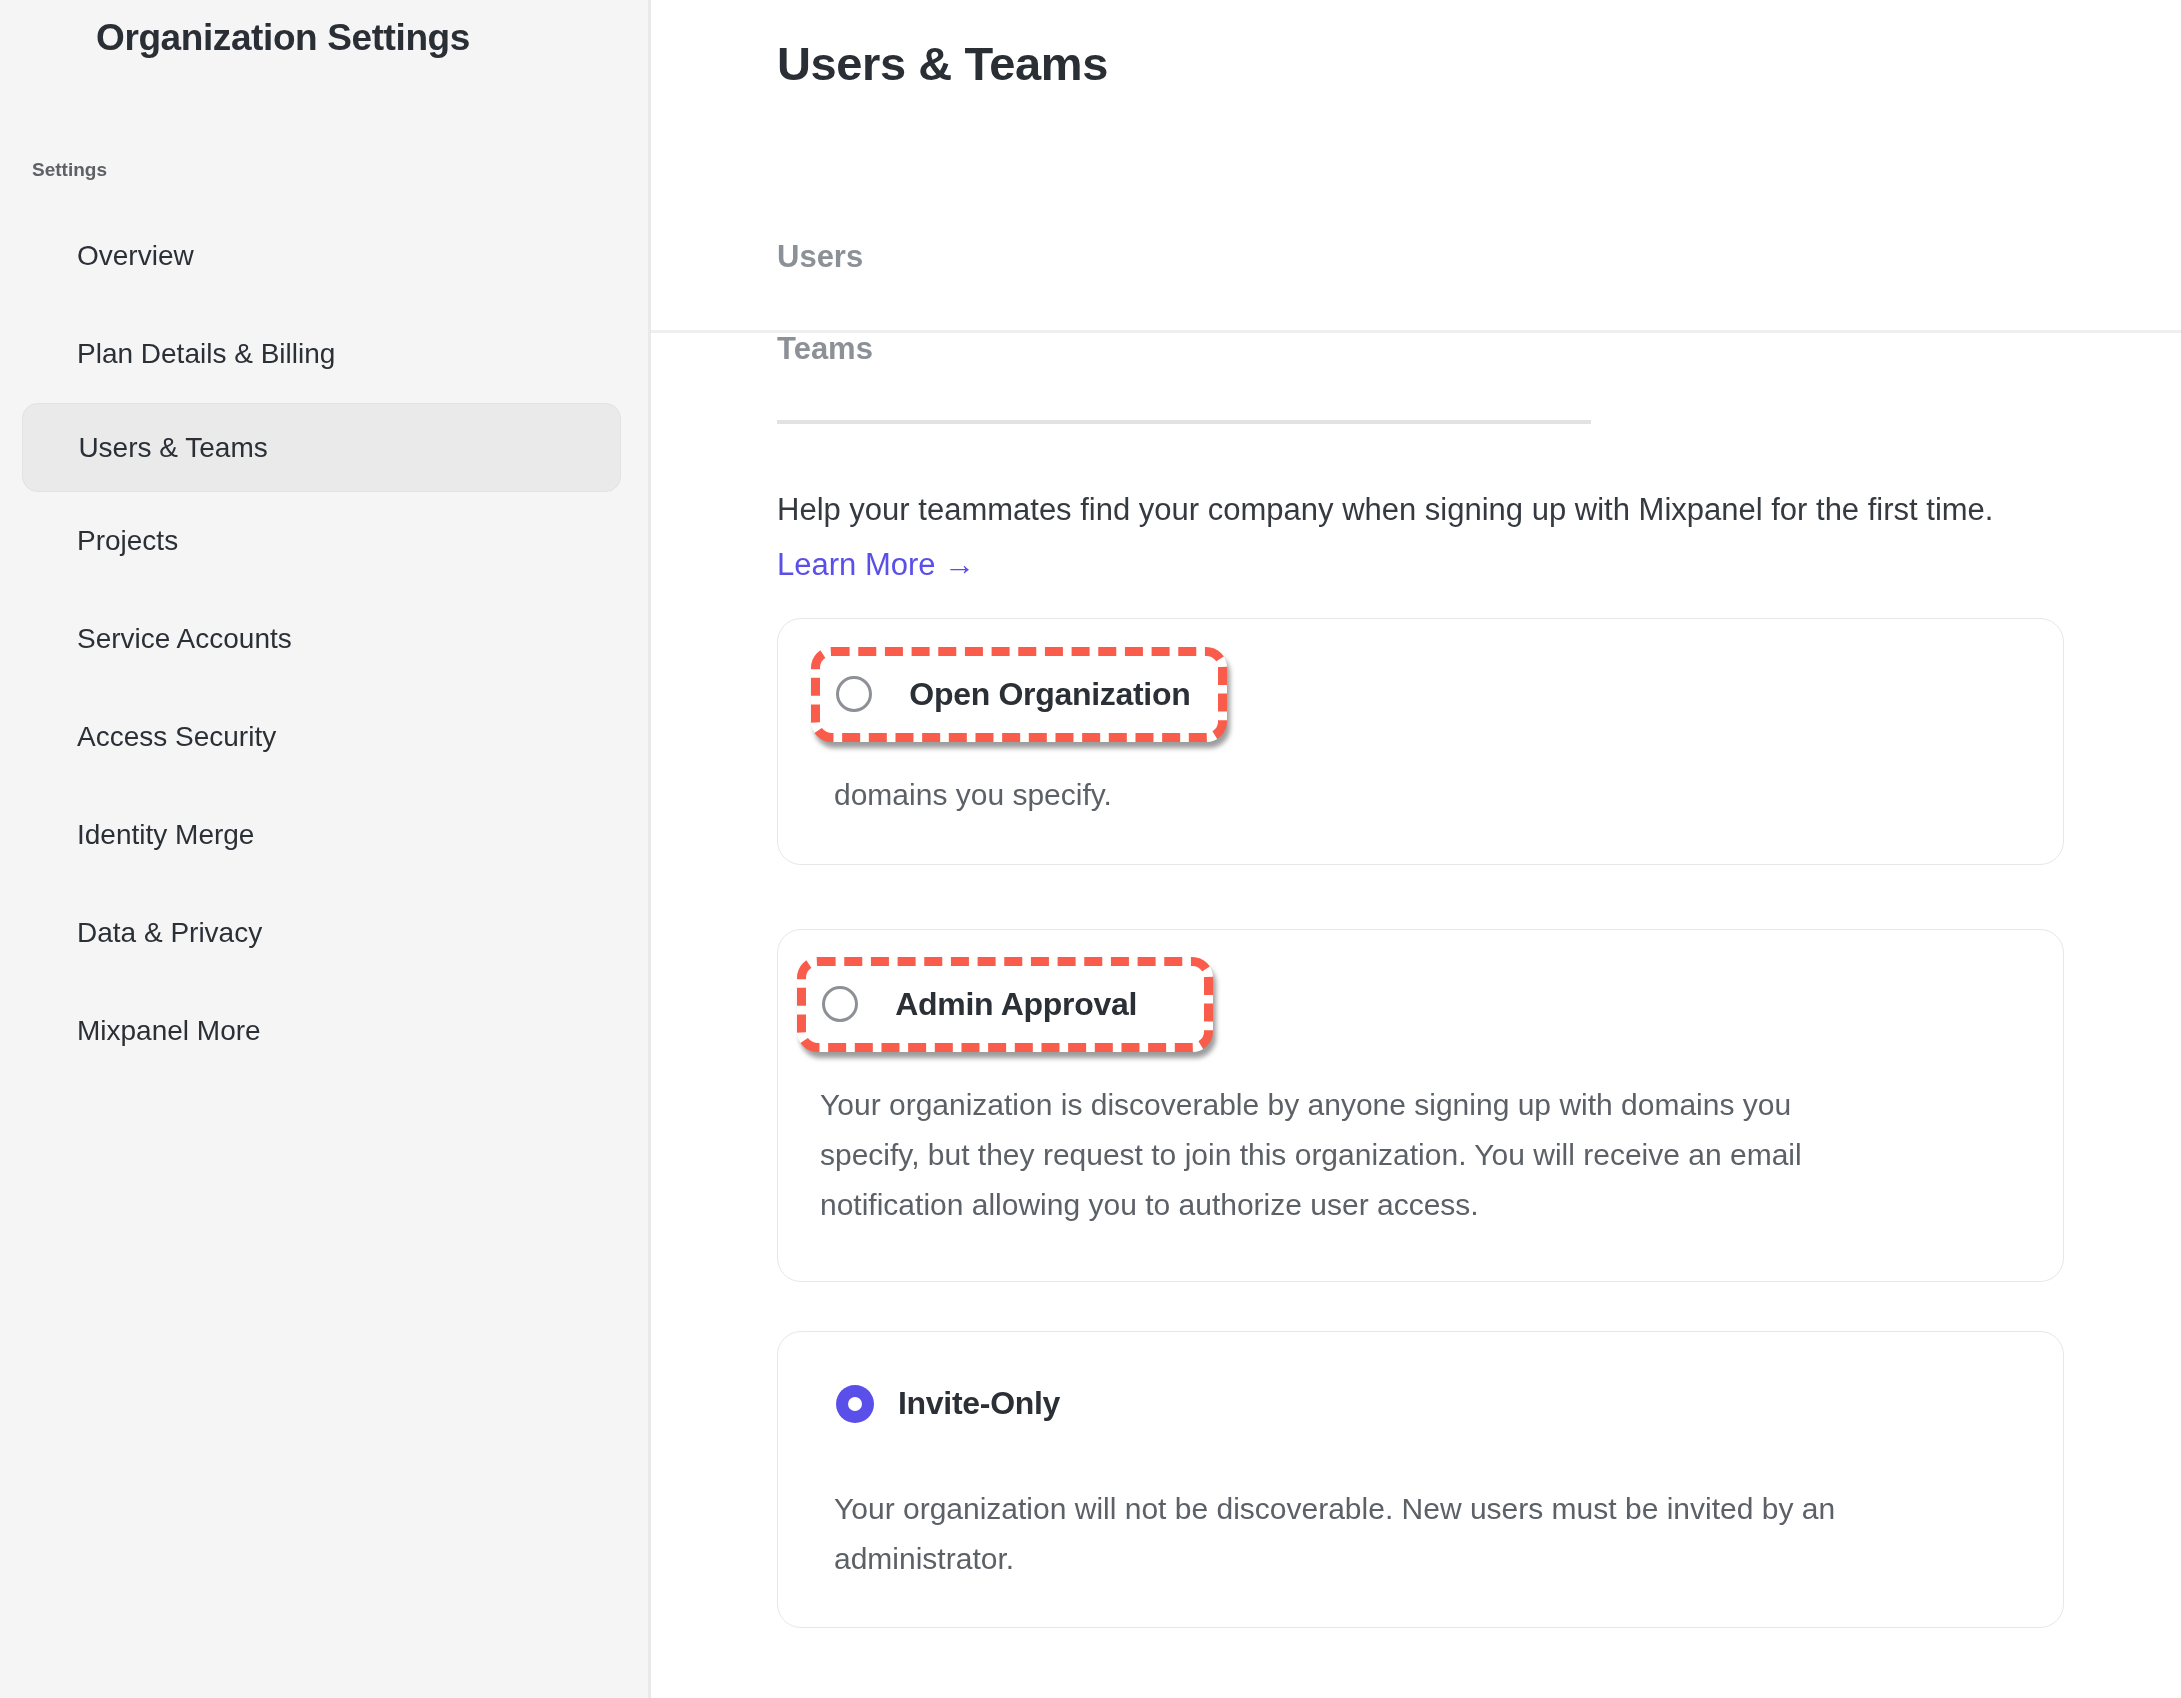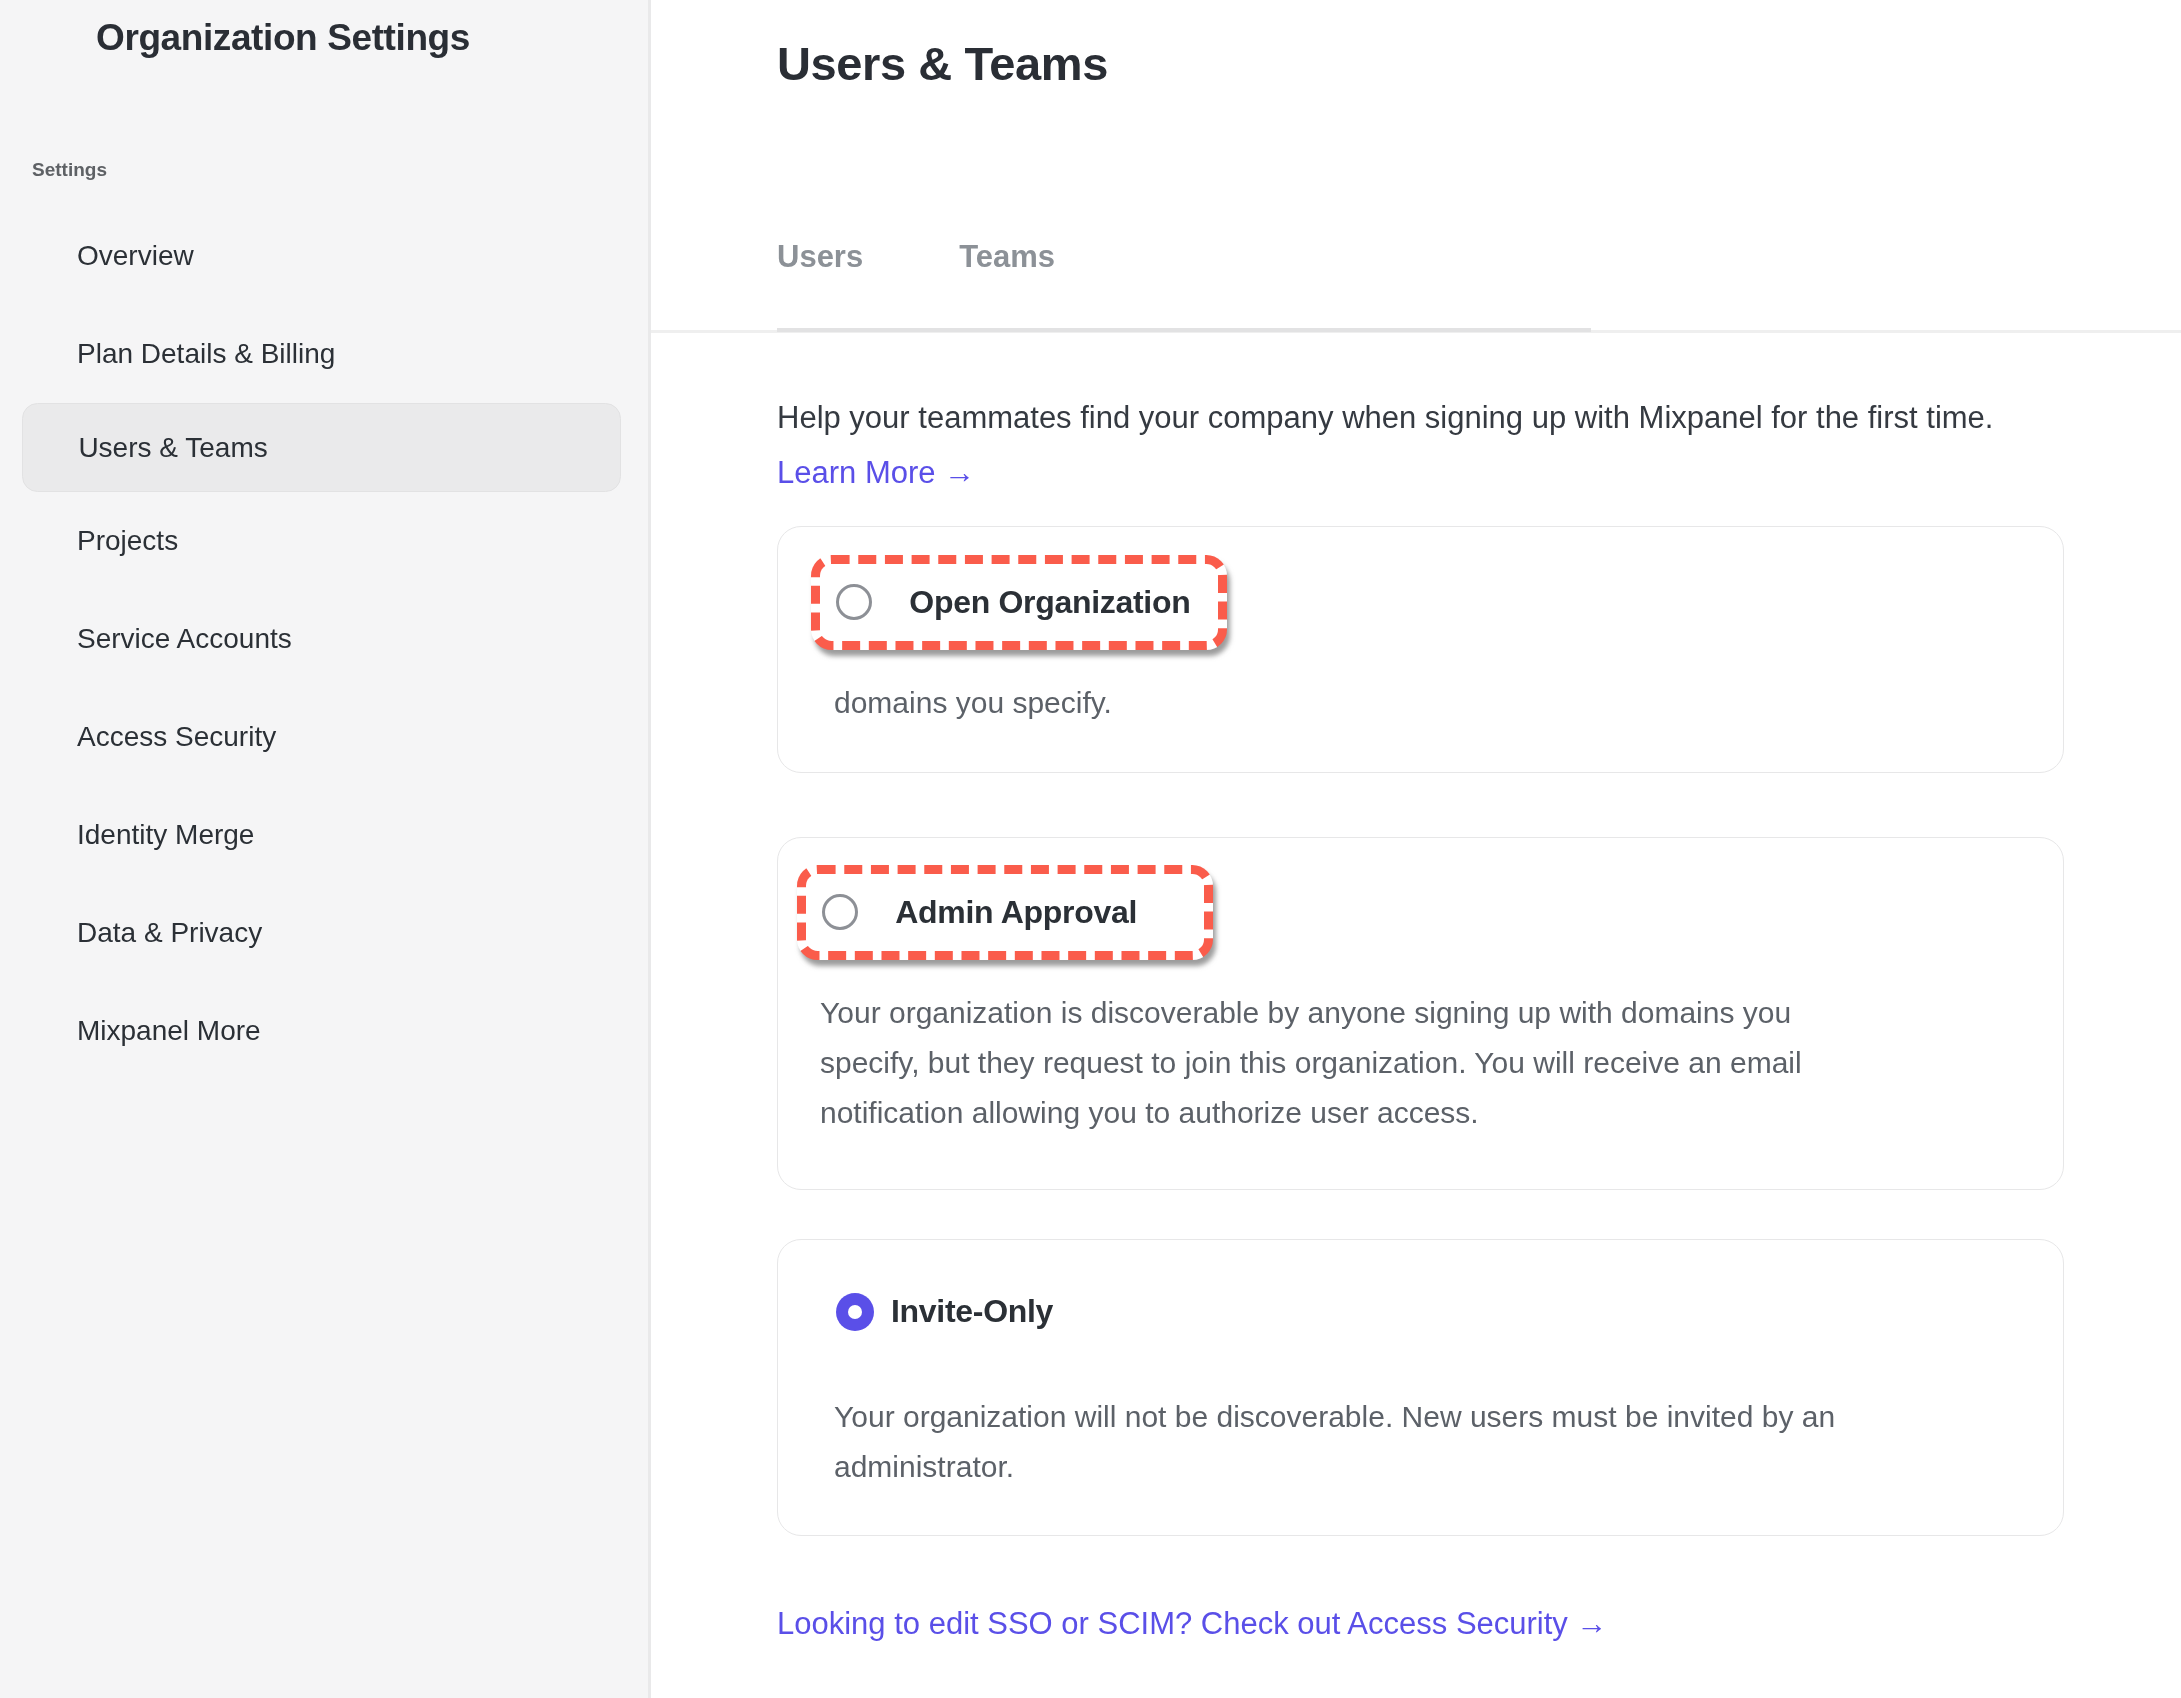--- a/index.html
+++ b/index.html
@@ -74,24 +74,25 @@
     left: 0;
     right: 0;
     height: 3.4px;
     background: #efefef;
   }
   .tabs-row {
     position: relative;
     margin: 144px 0 0 126px;
     width: 814px;
     display: flex;
-    gap: 96px;
+    gap: 54px;
     padding-bottom: 52px;
     border-bottom: 4.3px solid #e2e2e3;
     z-index: 1;
+    flex-direction: column;
   }
   .tab {
     font-size: 31px;
     line-height: 38px;
     font-weight: 600;
     color: #8c9197;
     cursor: pointer;
   }
   .tab.active { color: #5a4fe8; position: relative; }
   .tab.active::after {
@@ -176,21 +177,21 @@
   .option-label {
     font-size: 32px;
     font-weight: 700;
     letter-spacing: -0.3px;
     color: #2b3036;
     cursor: pointer;
   }
   .option-row {
     display: flex;
     align-items: center;
-    gap: 17px;
+    gap: 24px;
     margin-left: 25px;
     height: 38px;
     text-align: right;
   }
   .option-desc {
     margin: 28px 0 0 23px;
     font-size: 30px;
     line-height: 50px;
     color: #5c6168;
   }

